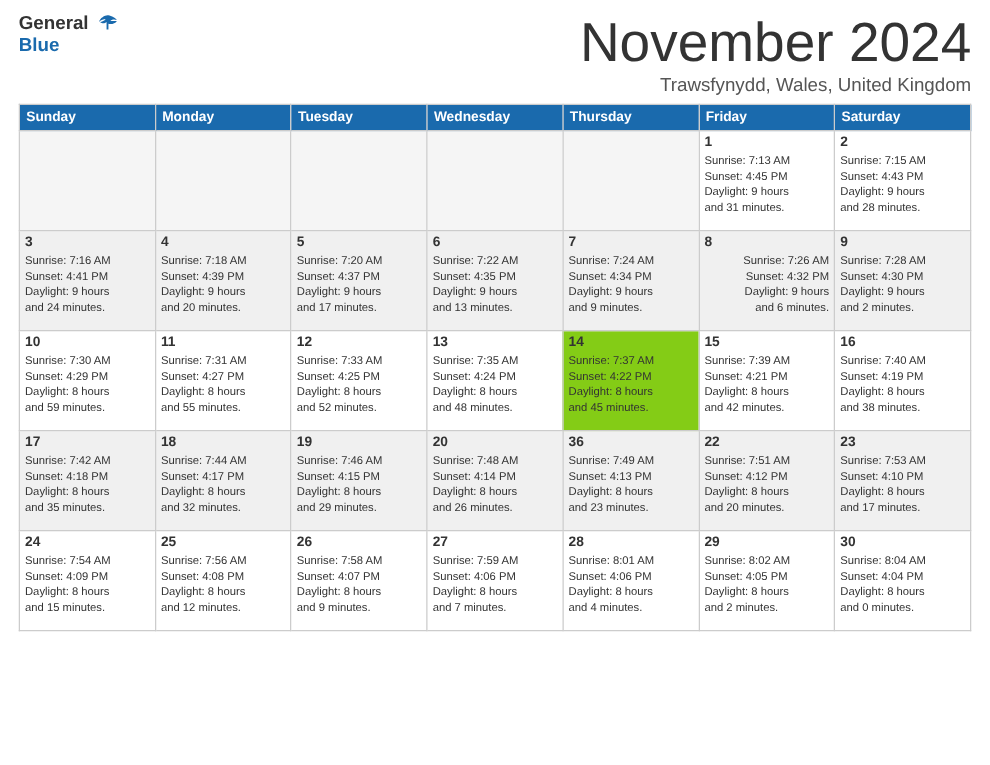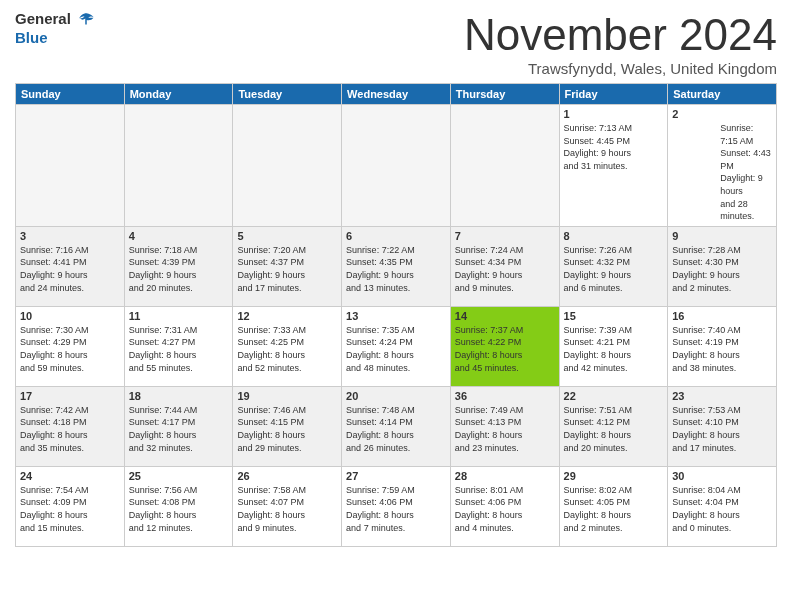--- a/index.html
+++ b/index.html
@@ -125,21 +125,21 @@
           <td class="empty" style="background: rgb(245, 245, 245);"></td>
           <td style="background: rgb(255, 255, 255);">
             <span class="day-num">1</span>
             <div class="day-info" style="white-space: pre-line;">Sunrise: 7:13 AM
 Sunset: 4:45 PM
 Daylight: 9 hours
 and 31 minutes.</div>
           </td>
           <td style="background: rgb(255, 255, 255);">
             <span class="day-num">2</span>
-            <div class="day-info" style="white-space: pre-line; margin-left: 48px;">Sunrise: 7:15 AM
+            <div class="day-info" style="white-space: pre-line;">Sunrise: 7:15 AM
 Sunset: 4:43 PM
 Daylight: 9 hours
 and 28 minutes.</div>
           </td>
         </tr>
         <tr>
           <td style="background: rgb(240, 240, 240);">
             <span class="day-num">3</span>
             <div class="day-info" style="white-space: pre-line;">Sunrise: 7:16 AM
 Sunset: 4:41 PM
@@ -169,21 +169,21 @@
           </td>
           <td style="background: rgb(240, 240, 240);">
             <span class="day-num">7</span>
             <div class="day-info" style="white-space: pre-line;">Sunrise: 7:24 AM
 Sunset: 4:34 PM
 Daylight: 9 hours
 and 9 minutes.</div>
           </td>
           <td style="background: rgb(240, 240, 240);">
             <span class="day-num">8</span>
-            <div class="day-info" style="white-space: pre-line;">Sunrise: 7:26 AM
+            <div class="day-info" style="white-space: pre-line; text-align: right;">Sunrise: 7:26 AM
 Sunset: 4:32 PM
 Daylight: 9 hours
 and 6 minutes.</div>
           </td>
           <td style="background: rgb(240, 240, 240);">
             <span class="day-num">9</span>
             <div class="day-info" style="white-space: pre-line;">Sunrise: 7:28 AM
 Sunset: 4:30 PM
 Daylight: 9 hours
 and 2 minutes.</div>

